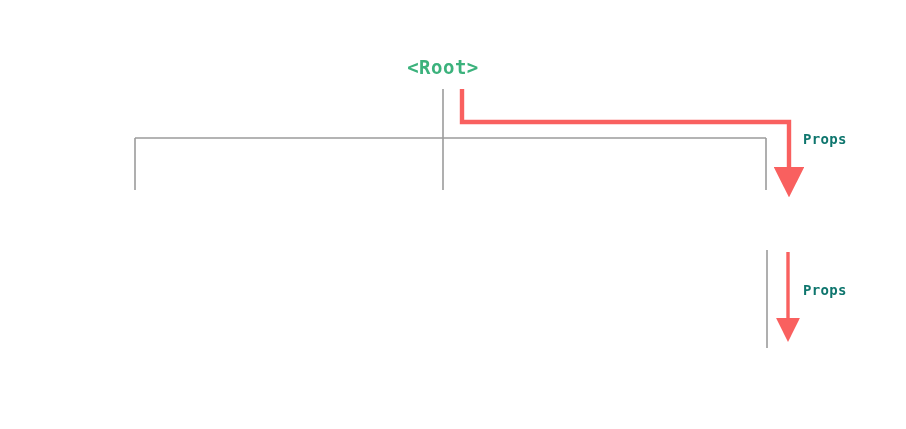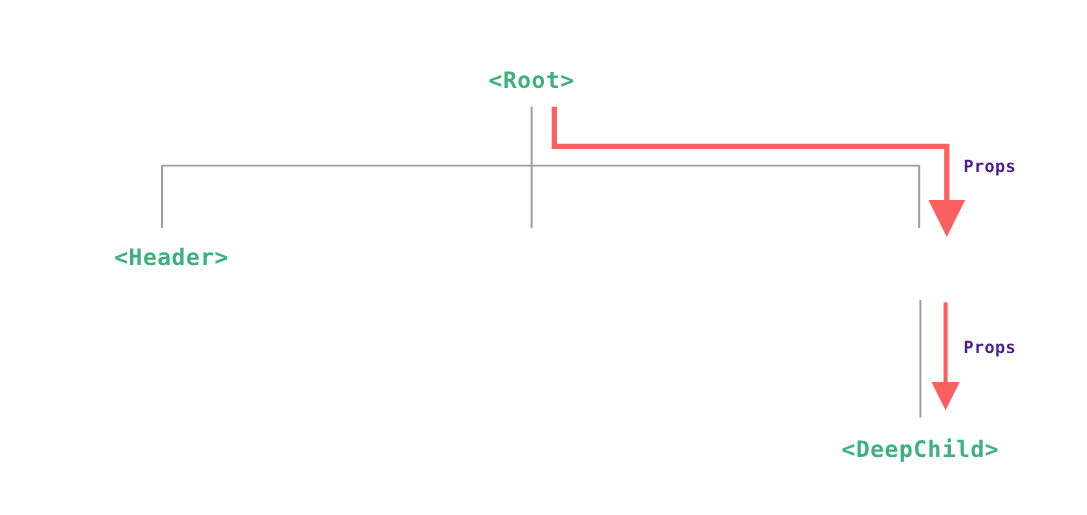--- a/index.html
+++ b/index.html
@@ -32,21 +32,21 @@
     font-family: "DejaVu Sans Mono", "Liberation Mono", monospace;
     font-size: 19px;
     font-weight: bold;
     letter-spacing: 0.5px;
     white-space: nowrap;
     transform: translateX(-50%);
     text-align: center;
   }
   .props-label {
     position: absolute;
-    color: #4c1d95;
+    color: #0f766e;
     font-family: "DejaVu Sans Mono", "Liberation Mono", monospace;
     font-size: 14px;
     font-weight: bold;
     letter-spacing: 0.3px;
     white-space: nowrap;
   }
 </style>
 </head>
 <body>
 
@@ -76,23 +76,21 @@
 
     <g>
       <path d="M 462 89 L 462 122 L 789 122 L 789 182" fill="none" stroke="#F9605F" stroke-width="4.4" stroke-linecap="butt" stroke-linejoin="miter" marker-end="url(#arrowRed)"></path>
 
       <path d="M 788 252 L 788 330" fill="none" stroke="#F9605F" stroke-width="3.4" stroke-linecap="butt" marker-end="url(#arrowRed)"></path>
     </g>
   </svg>
 
   <div class="node-label" style="left:443px; top:56px;">&lt;Root&gt;</div>
 
-  <div class="node-label" style="left:143px; top:204px;">&lt;Header&gt;</div>
 
 
 
-  <div class="node-label" style="left:767px; top:364px;">&lt;DeepChild&gt;</div>
 
   <div class="props-label" style="left:803px; top:131px;">Props</div>
 
   <div class="props-label" style="left:803px; top:282px;">Props</div>
 
 </div>
 
 </body></html>

